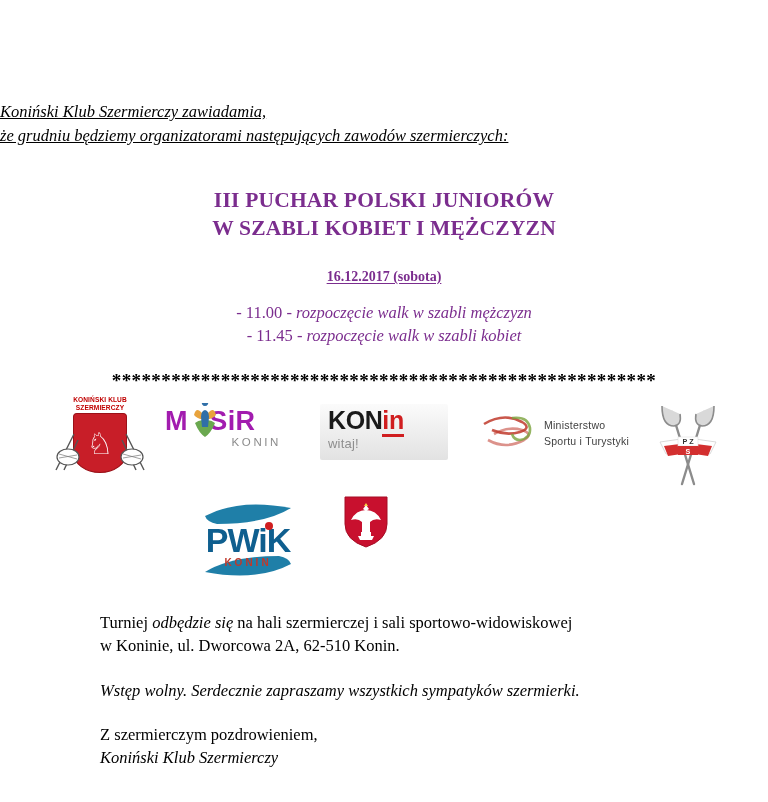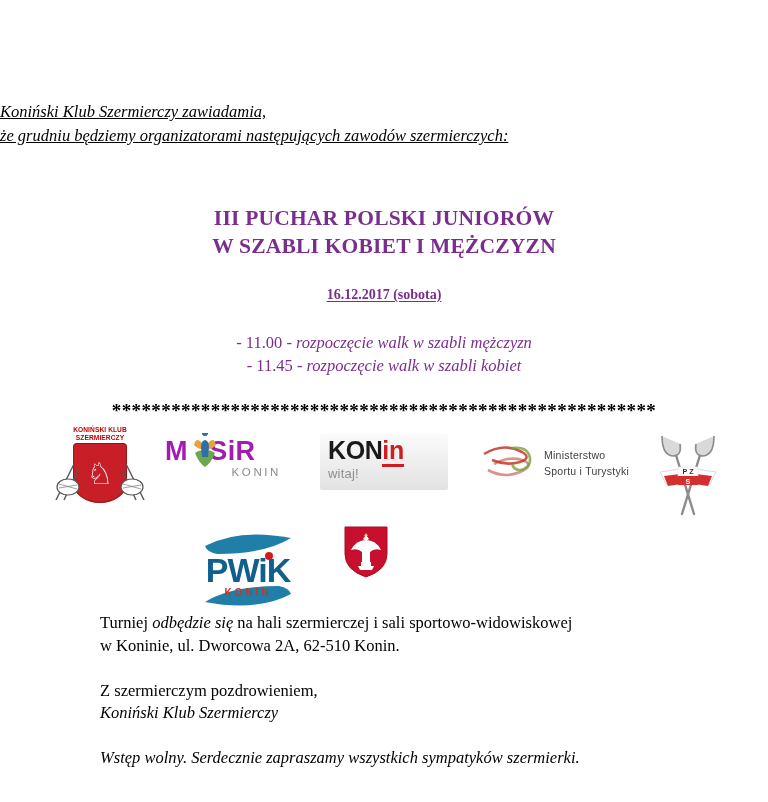--- a/index.html
+++ b/index.html
@@ -31,21 +31,21 @@
     font-size: 16.5px;
     line-height: 1.45;
     padding-top: 100px;
     text-decoration: underline;
   }
   .intro .line { display: block; white-space: nowrap; }
 
   
   .title-block {
     text-align: center;
-    margin-top: 56px;
+    margin-top: 38px;
     color: #7b2d8e;
   }
   .title-line {
     display: block;
     font-weight: bold;
     font-size: 21.5px;
     line-height: 1.32;
     letter-spacing: .2px;
     white-space: nowrap;
   }
@@ -54,21 +54,21 @@
     margin-top: 26px;
     font-weight: bold;
     font-size: 14px;
     text-decoration: underline;
     text-underline-offset: 2px;
   }
 
   
   .schedule {
     text-align: center;
-    margin-top: 28px;
+    margin-top: 16px;
     color: #7b2d8e;
   }
   .schedule .sch-line {
     display: block;
     font-size: 16.5px;
     font-style: italic;
     line-height: 1.42;
     white-space: nowrap;
   }
   .schedule .sch-line .plain { font-style: normal; }
@@ -388,17 +388,17 @@
           <path d="M14 40 L30 40 L28 44 L16 44 Z"></path>
         </g>
         <path d="M22 7 L24 10 L20 10 Z" fill="#f5d547"></path>
       </svg>
     </div>
   </div>
 
   <div class="body-block">
     <p class="para para-venue"><span>Turniej </span><span class="it">odbędzie się</span><span> na hali szermierczej i sali sportowo-widowiskowej</span></p>
     <p class="para l2" style="text-align:left;margin:0;">w Koninie,  ul. Dworcowa 2A, 62-510 Konin.</p>
+    <p class="para para-free">Wstęp wolny. Serdecznie zapraszamy wszystkich sympatyków szermierki.</p>
     <p class="para para-sign"><span>Z szermierczym pozdrowieniem,</span><span class="sig2">Koniński Klub Szermierczy</span></p>
-    <p class="para para-free">Wstęp wolny. Serdecznie zapraszamy wszystkich sympatyków szermierki.</p>
   </div>
 
 </div>
 
 </body></html>

